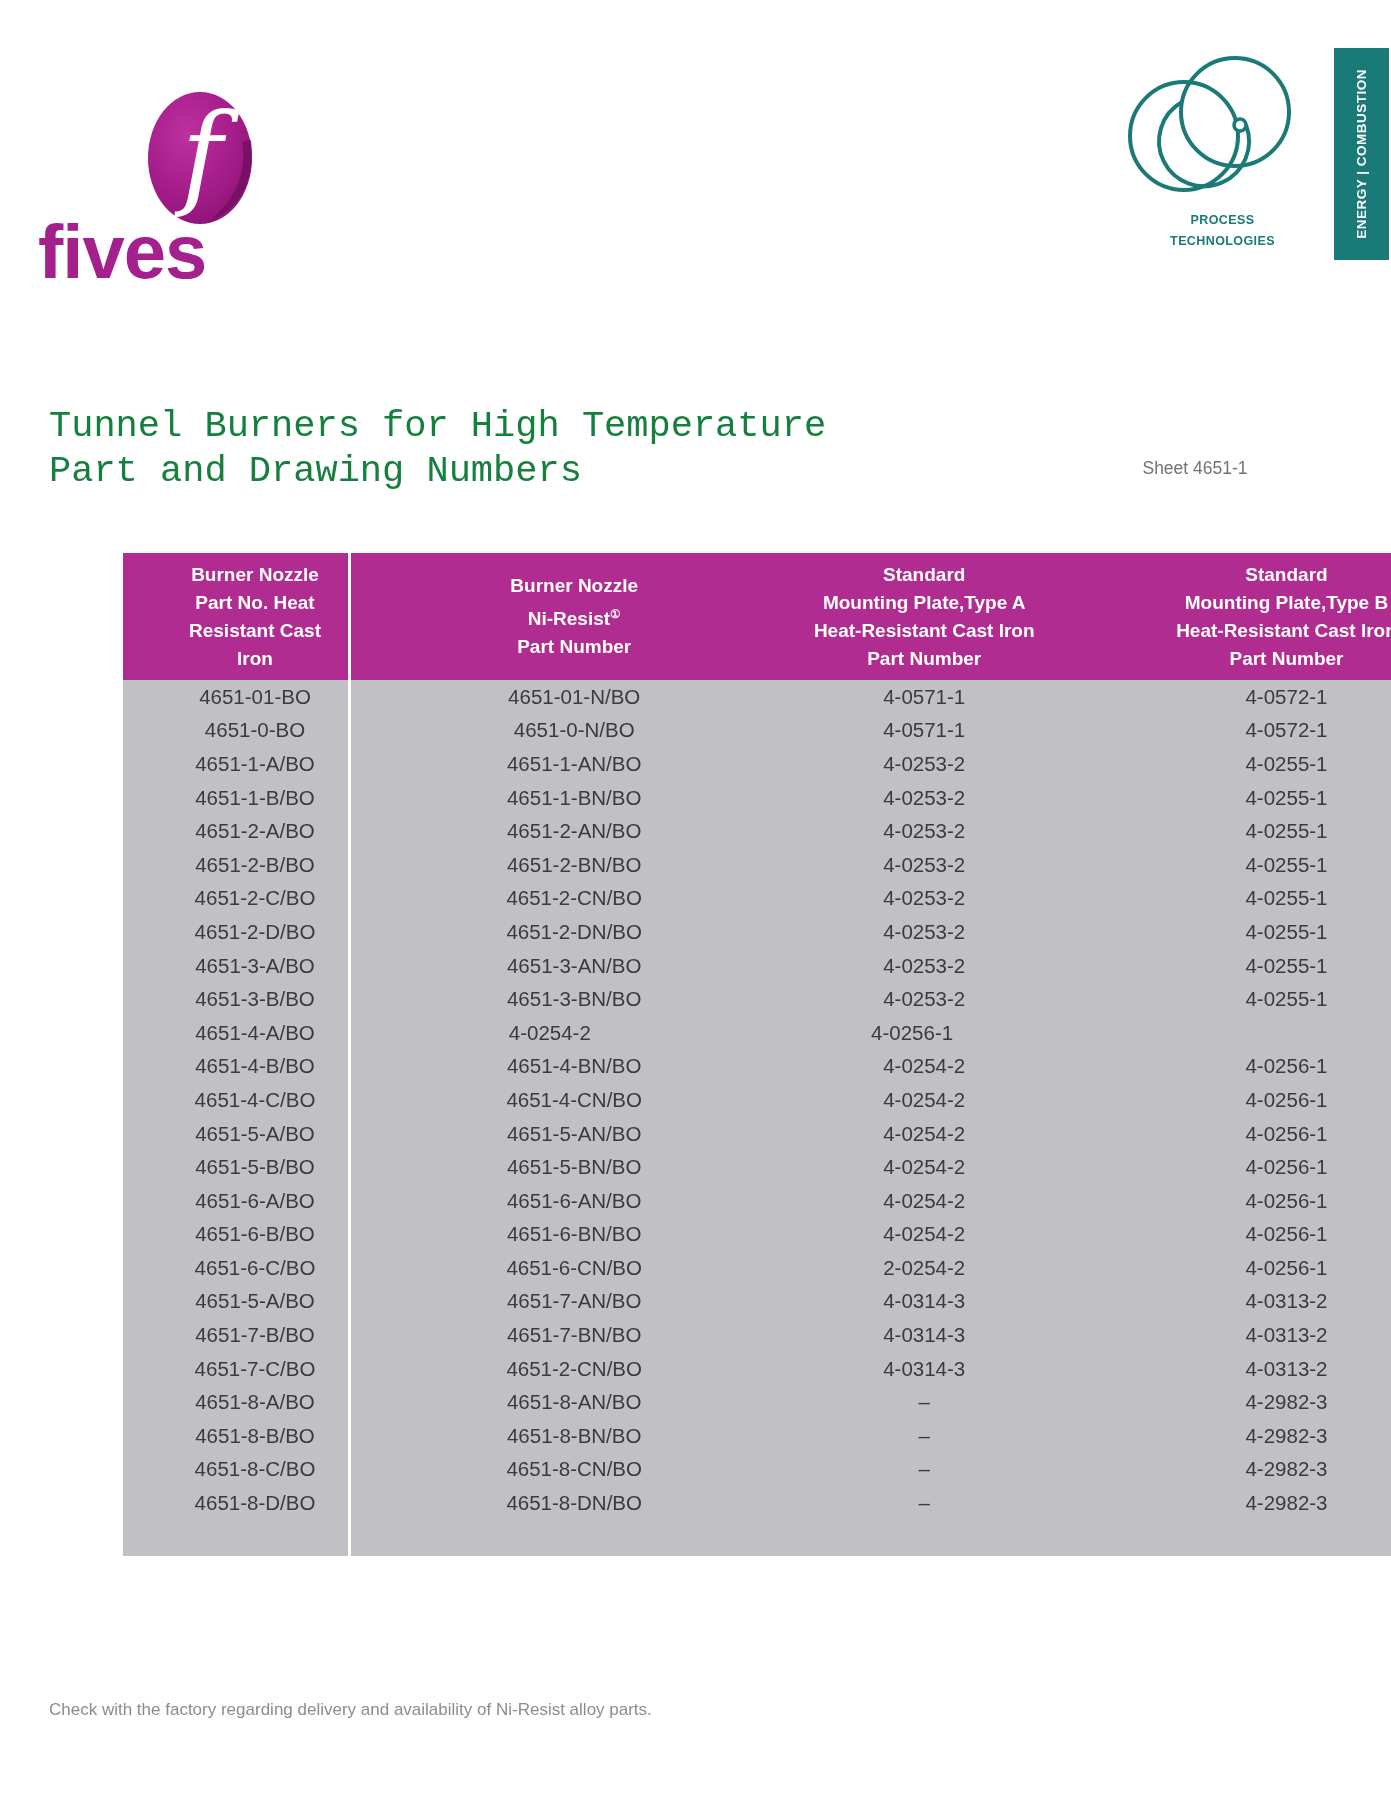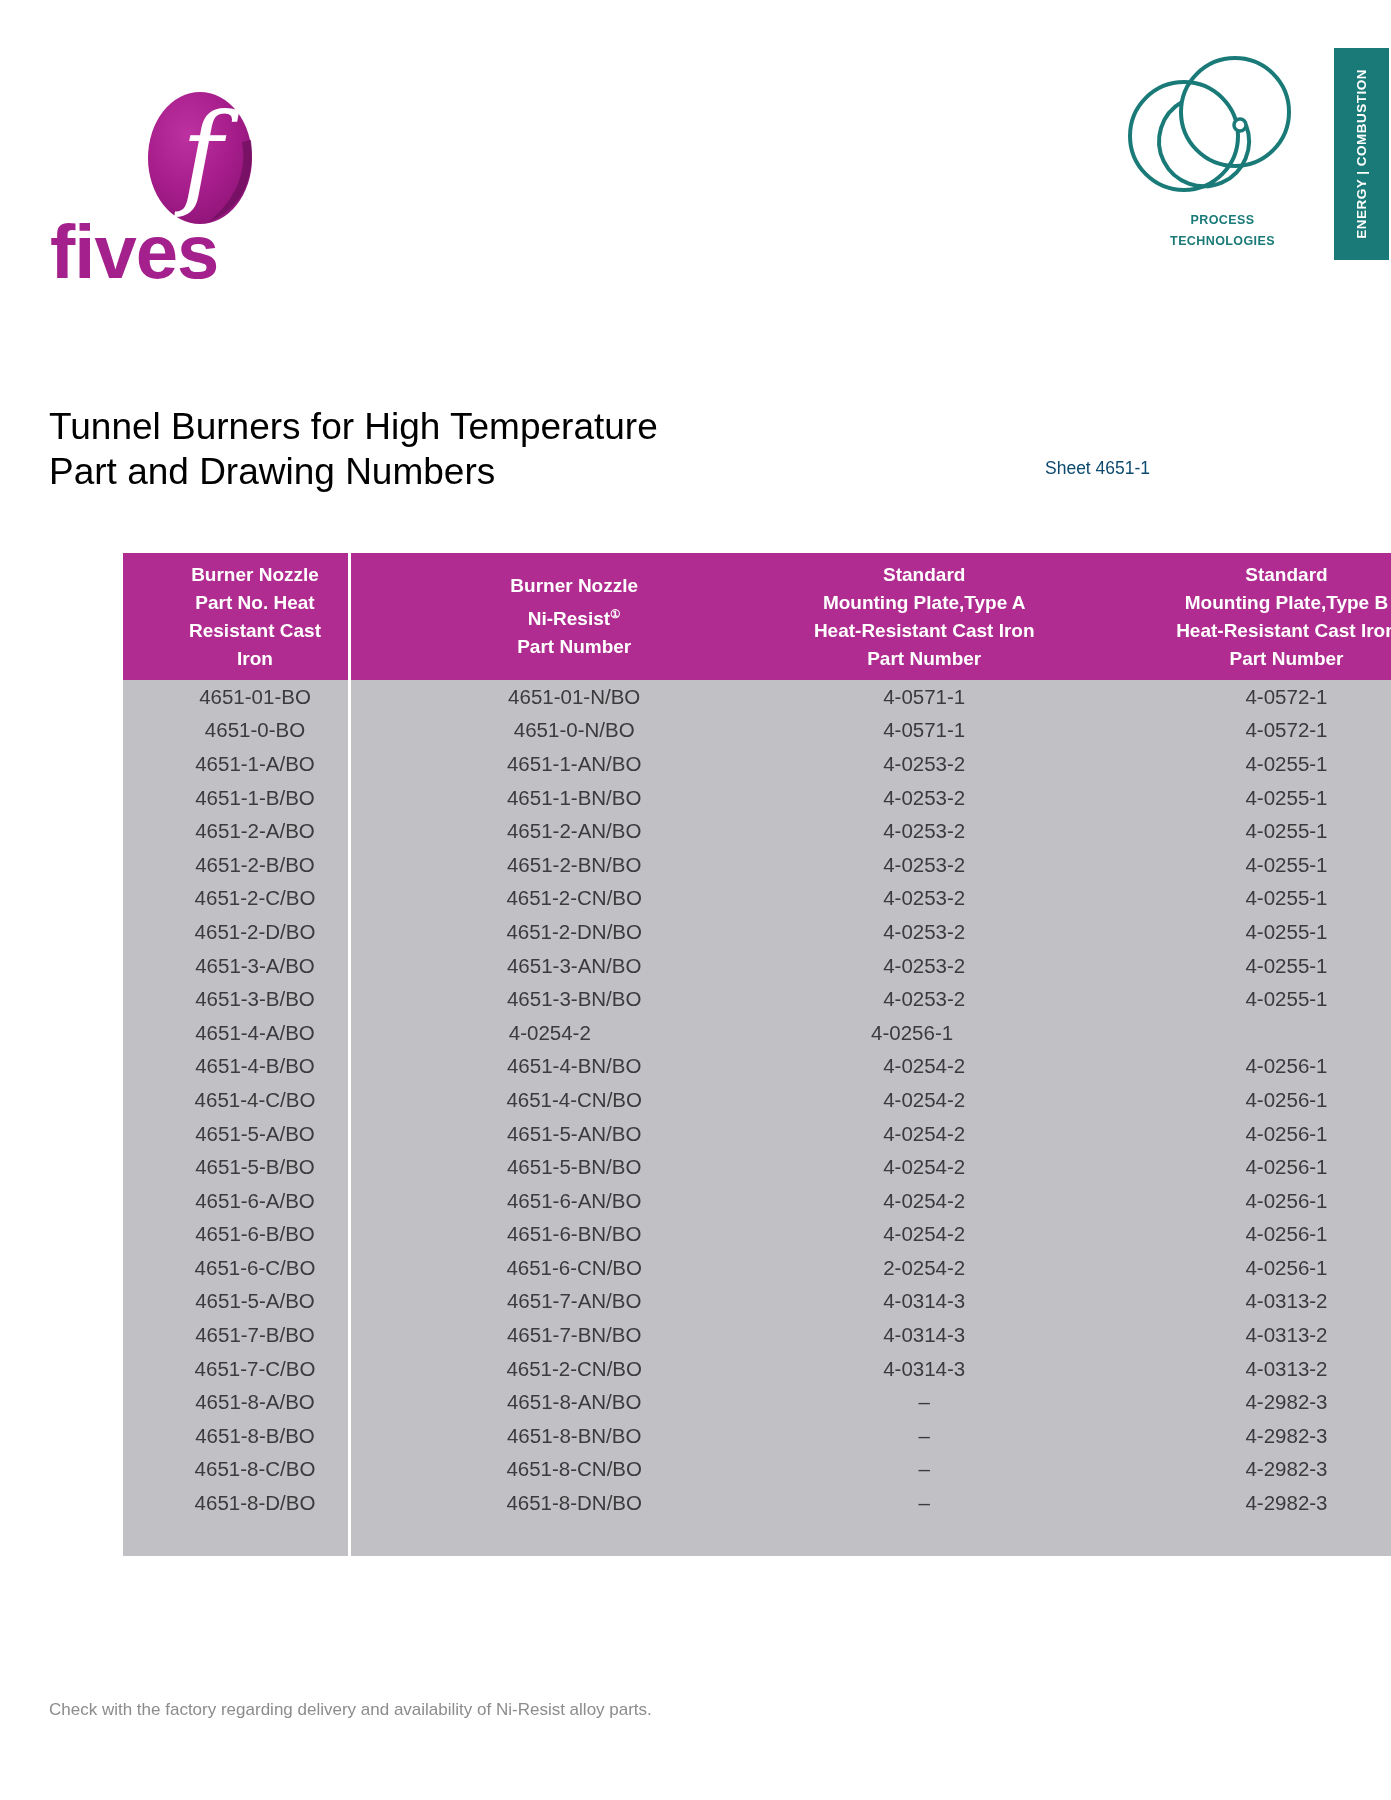--- a/index.html
+++ b/index.html
@@ -8,21 +8,21 @@
   #page {
     position:relative; width:1391px; height:1800px; background:#ffffff;
     overflow:hidden; margin:0 auto;
   }
 
   
   .ball { position:absolute; left:148px; top:92px; width:104px; height:132px; }
   .wordmark {
     position:absolute; left:38px; top:214px;
     font-size:76px; font-weight:700; letter-spacing:-1px;
-    color:#a4208c; line-height:1;margin-left:12px;
+    color:#a4208c; line-height:1;
   }
 
   
   .orbits { position:absolute; left:1112px; top:40px; width:200px; height:168px; }
   .ptlabel {
     position:absolute; left:1130px; top:210px; width:185px;
     text-align:center; color:#1a7a78; font-weight:700;
     font-size:12.5px; line-height:21px; letter-spacing:0.4px;
   }
 
@@ -33,26 +33,26 @@
   }
   .banner span {
     writing-mode:vertical-rl; transform:rotate(180deg);
     color:#ffffff; font-weight:700; font-size:13.5px; letter-spacing:0.5px;
     white-space:nowrap;
   }
 
   
   .title {
     position:absolute; left:49px; top:404px;
-    font-family:Liberation Sans, sans-serif; font-weight:400;
-    font-size:37px; line-height:45px; color:#000000;
+    font-family:Liberation Mono, monospace; font-weight:400;
+    font-size:37px; line-height:45px; color:#15803d;
   }
   .sheet {
     position:absolute; right:46px; top:458px; width:300px;
-    text-align:left; color:#0c4a6e; font-size:17.5px;
+    text-align:center; color:#737373; font-size:17.5px;
   }
 
   
   .table { position:absolute; left:123px; top:553px; width:1363px; }
   .thead {
     position:relative; background:#b02c90; height:127px;
     display:flex; align-items:center; color:#ffffff;
   }
   .tbody { position:relative; background:#c1c0c4; padding-bottom:36px; }
   .th {

